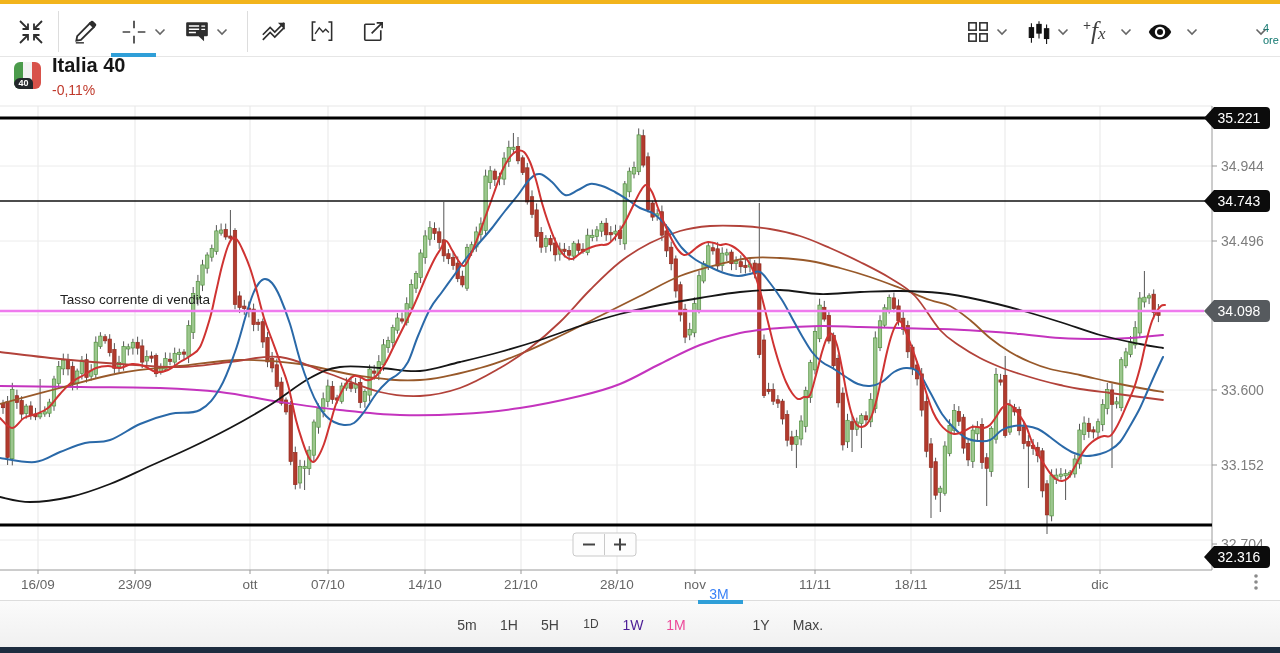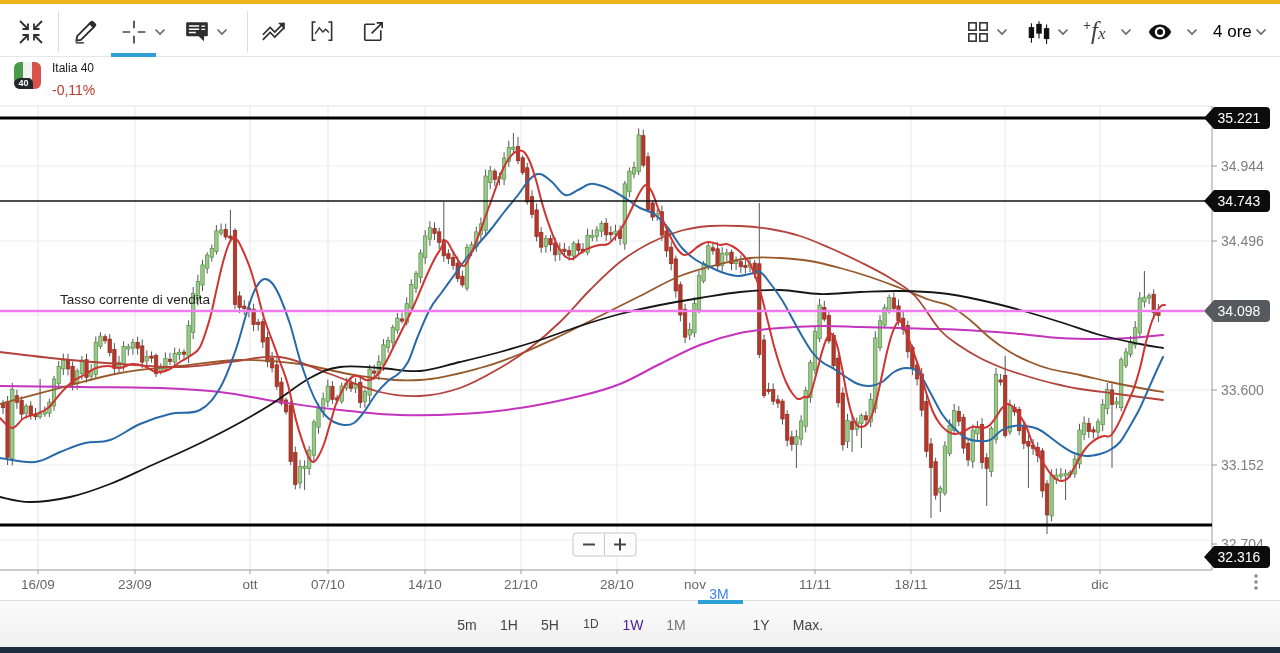--- a/index.html
+++ b/index.html
@@ -676,39 +676,39 @@
       <path d="M1.5,1.5 L6,6 L10.5,1.5" stroke="#666" stroke-width="1.6" fill="none"></path>
     </svg>
     <svg style="position:absolute;left:1145px;top:20px" width="30" height="24" viewBox="0 0 24 24">
       <path d="M12,4.5 C6,4.5 2.2,9 0.8,12 C2.2,15 6,19.5 12,19.5 C18,19.5 21.8,15 23.2,12 C21.8,9 18,4.5 12,4.5 Z" fill="#111"></path>
       <circle cx="12" cy="12" r="5.2" fill="#fff"></circle>
       <circle cx="12" cy="12" r="3" fill="#111"></circle>
     </svg>
     <svg style="position:absolute;left:1186px;top:28px" width="12" height="8" viewBox="0 0 12 8">
       <path d="M1.5,1.5 L6,6 L10.5,1.5" stroke="#666" stroke-width="1.6" fill="none"></path>
     </svg>
-    <div style="position:absolute;left:1213px;top:22px;font-size:17px;color:#000000">4 ore</div>
+    <div style="position:absolute;left:1263px;top:22px;font-size:11px;color:#0f766e">4 ore</div>
     <svg style="position:absolute;left:1255px;top:28px" width="12" height="8" viewBox="0 0 12 8">
       <path d="M1.5,1.5 L6,6 L10.5,1.5" stroke="#666" stroke-width="1.6" fill="none"></path>
     </svg>
     <div style="position:absolute;left:58px;top:11px;width:1px;height:41px;background:#ddd"></div>
     <div style="position:absolute;left:247px;top:11px;width:1px;height:41px;background:#ddd"></div>
     <div style="position:absolute;left:111px;top:53px;width:45px;height:4px;background:#2f9fd8"></div>
 <div style="position:absolute;left:14px;top:62px;width:27px;height:27px;border-radius:6px;overflow:hidden">
       <div style="position:absolute;left:0;top:0;width:9px;height:27px;background:#4b9b4b"></div>
       <div style="position:absolute;left:9px;top:0;width:9px;height:27px;background:#f2f2f2"></div>
       <div style="position:absolute;left:18px;top:0;width:9px;height:27px;background:#d8524a"></div>
       <div style="position:absolute;left:0px;top:16px;width:19px;height:15px;background:#23272b;border-radius:6px 5px 0 6px;color:#fff;font-size:9px;font-weight:700;text-align:center;line-height:11px">40</div>
     </div>
-    <div style="position:absolute;left:52px;top:61px;font-size:12px;font-weight:400;color:#161616">Italia 40</div>
+    <div style="position:absolute;left:52px;top:54px;font-size:20px;font-weight:700;color:#161616">Italia 40</div>
     <div style="position:absolute;left:52px;top:82px;font-size:14px;color:#c0392b">-0,11%</div>
 <div style="position:absolute;left:0;top:600px;width:1280px;height:47px;background:linear-gradient(#fbfbfb,#f0f0f0);border-top:1px solid #ddd"></div>
 <div style="position:absolute;left:467px;top:617px;transform:translateX(-50%);font-size:14px;color:#444">5m</div>
     <div style="position:absolute;left:509px;top:617px;transform:translateX(-50%);font-size:14px;color:#444">1H</div>
     <div style="position:absolute;left:550px;top:617px;transform:translateX(-50%);font-size:14px;color:#444">5H</div>
     <div style="position:absolute;left:591px;top:617px;transform:translateX(-50%);font-size:12px;color:#444">1D</div>
     <div style="position:absolute;left:633px;top:617px;transform:translateX(-50%);font-size:14px;color:#4c1d95">1W</div>
-    <div style="position:absolute;left:676px;top:617px;transform:translateX(-50%);font-size:14px;color:#737373">1M</div>
+    <div style="position:absolute;left:676px;top:617px;transform:translateX(-50%);font-size:14px;color:#ec4899">1M</div>
     <div style="position:absolute;left:719px;top:586px;transform:translateX(-50%);font-size:14px;color:#3b82f6">3M</div>
     <div style="position:absolute;left:761px;top:617px;transform:translateX(-50%);font-size:14px;color:#444">1Y</div>
     <div style="position:absolute;left:808px;top:617px;transform:translateX(-50%);font-size:14px;color:#444">Max.</div>
 <div style="position:absolute;left:698px;top:600px;width:45px;height:4px;background:#2f9fd8"></div>
 <div style="position:absolute;left:0;top:647px;width:1280px;height:6px;background:#1d2c3f"></div>
 </div>
 </body></html>

